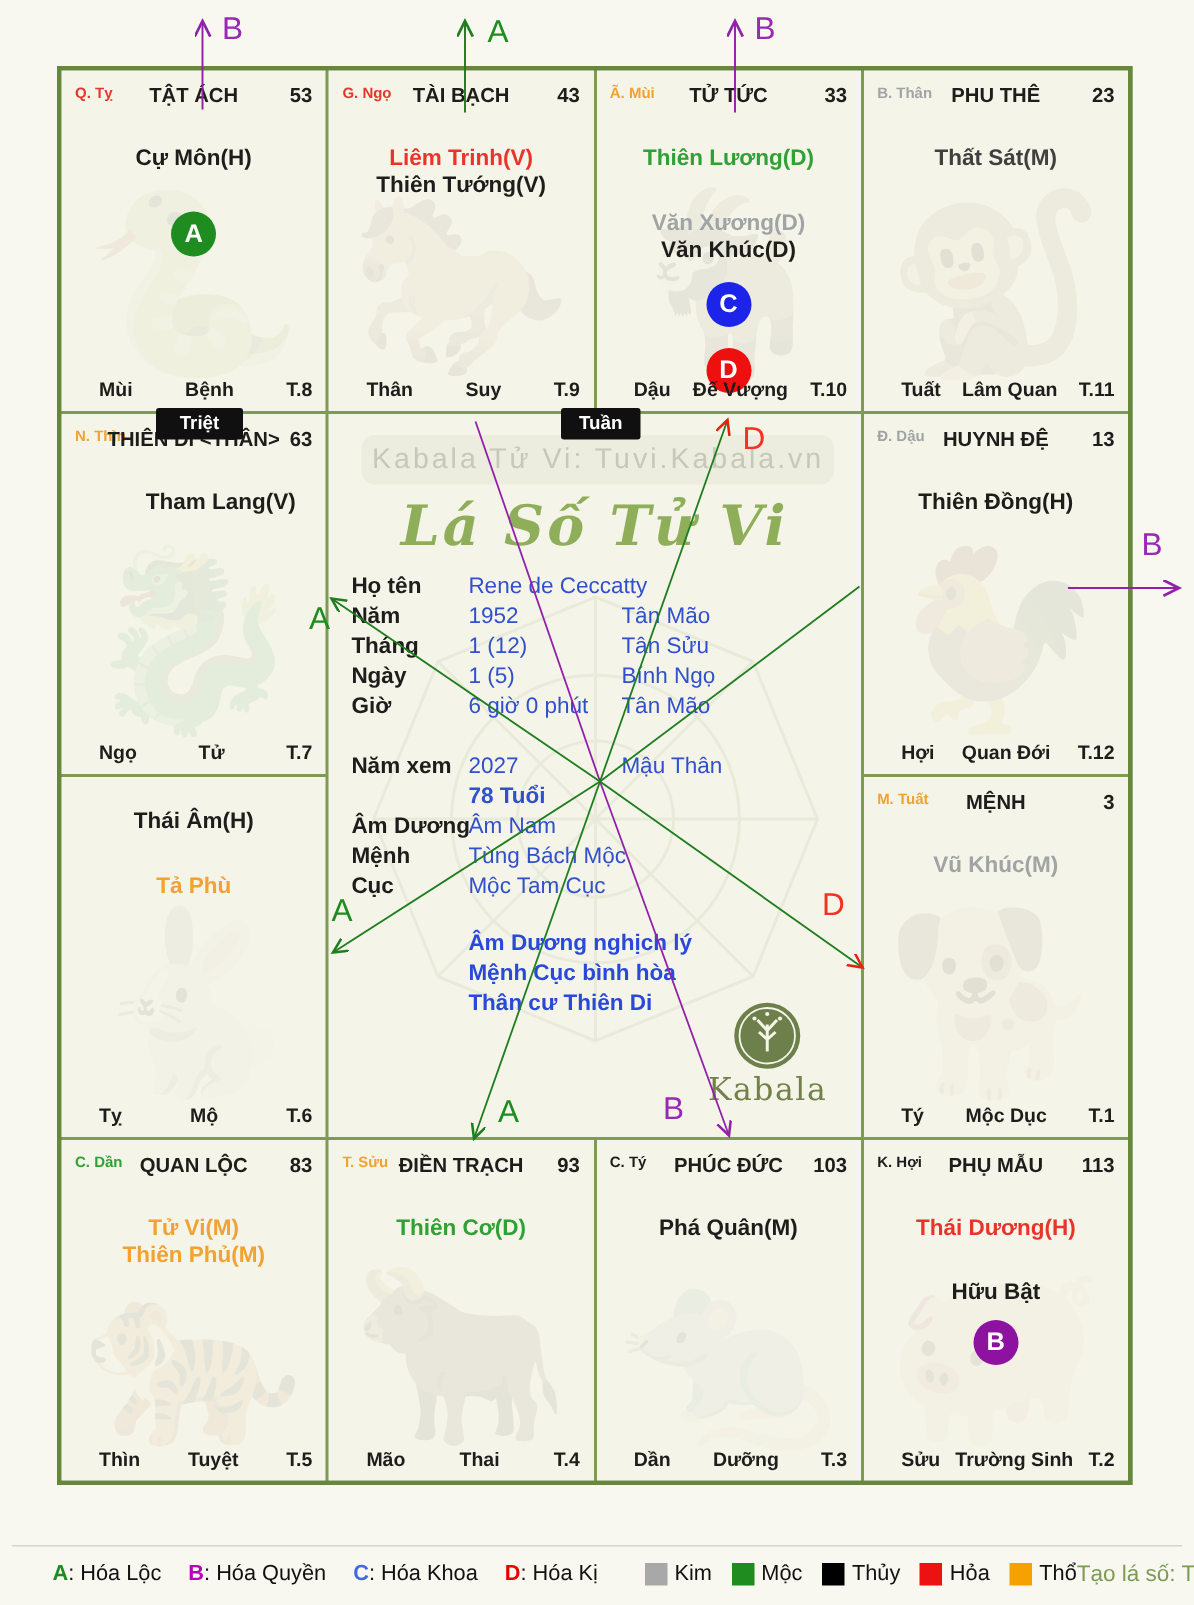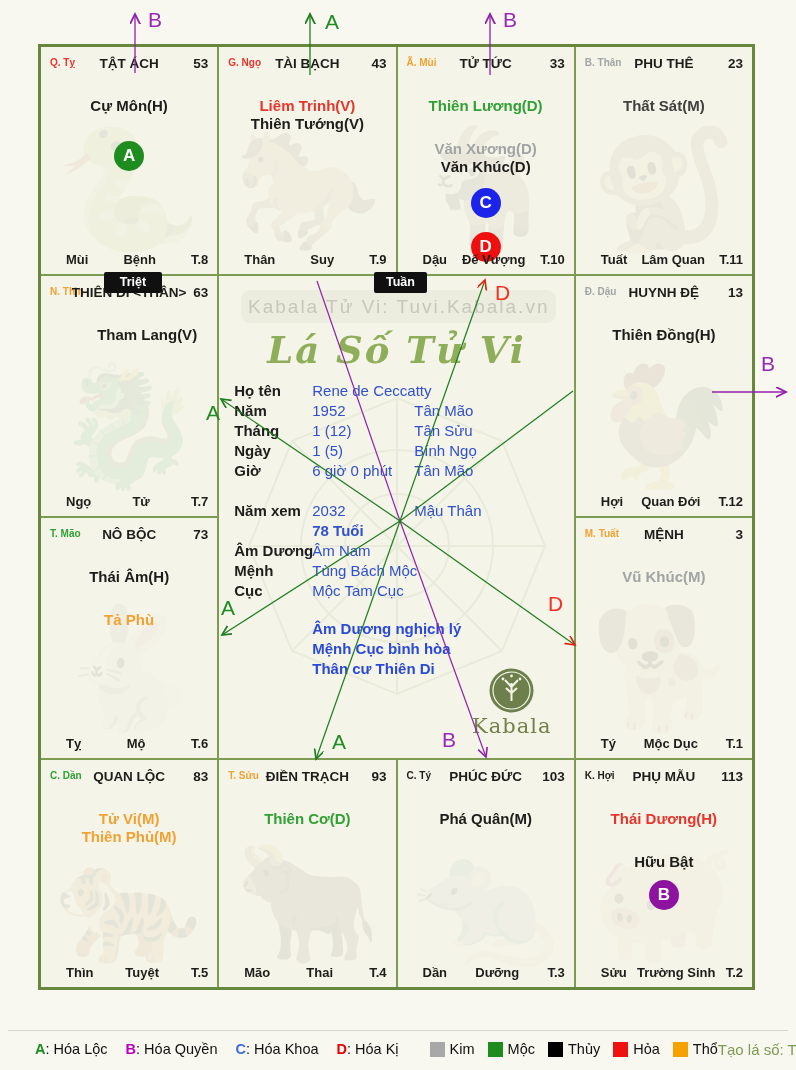--- a/index.html
+++ b/index.html
@@ -216,21 +216,21 @@
             <span class="iext">Bính Ngọ</span>
           </div>
         <div class="irow">
             <span class="ilab">Giờ</span>
             <span class="ival">6 giờ 0 phút</span>
             <span class="iext">Tân Mão</span>
           </div>
         <div class="igap"></div>
         <div class="irow">
             <span class="ilab">Năm xem</span>
-            <span class="ival">2032</span>
+            <span class="ival">2027</span>
             <span class="iext">Mậu Thân</span>
           </div>
         <div class="irow bold-val">
             <span class="ilab"></span>
             <span class="ival">78 Tuổi</span>
             <span class="iext"></span>
           </div>
         <div class="irow">
             <span class="ilab">Âm Dương</span>
             <span class="ival">Âm Nam</span>
@@ -280,25 +280,20 @@
       <div class="badges"></div>
       <div class="cell-foot">
           <span>Hợi</span>
           <span class="stage">Quan Đới</span>
           <span>T.12</span>
         </div>
     </div>
 
     <div class="cell c6">
       <div class="zodiac">🐇</div>
-      <div class="cell-head">
-          <span class="stem" style="color: rgb(49, 160, 53);">T. Mão</span>
-          <span class="palace">NÔ BỘC</span>
-          <span class="num">73</span>
-        </div>
       <div class="stars">
           <div class="star" style="color: rgb(29, 29, 27);">Thái Âm(H)</div>
           <div class="star gap" style="color: rgb(240, 162, 51);">Tả Phù</div>
         </div>
       <div class="badges"></div>
       <div class="cell-foot">
           <span>Tỵ</span>
           <span class="stage">Mộ</span>
           <span>T.6</span>
         </div>

